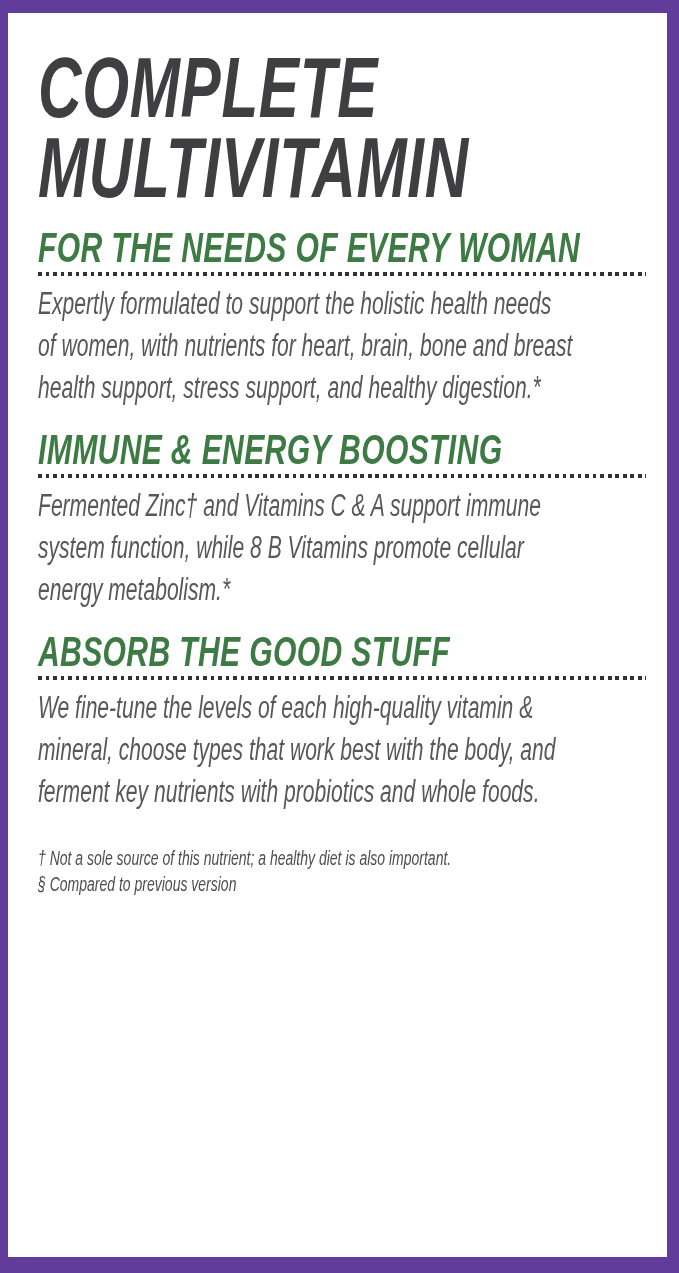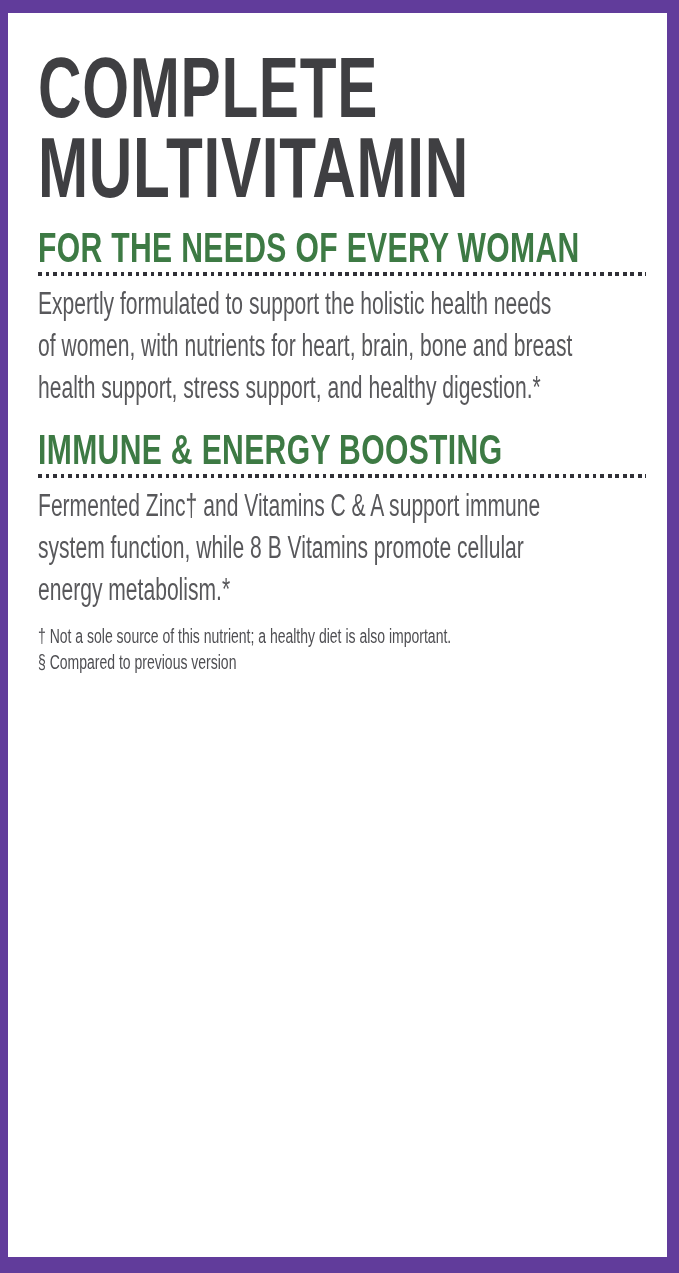--- a/index.html
+++ b/index.html
@@ -8,21 +8,21 @@
     width: 679px;
     height: 1273px;
     box-sizing: border-box;
     background: #ffffff;
     border-style: solid;
     border-color: #613c9b;
     border-width: 13px 12px 16px 8px;
     overflow: hidden;
     font-family: "Liberation Sans", sans-serif;
   }
-  .content { padding-left: 30px; padding-right: 0; }
+  .content { padding-left: 30px; padding-right: 0; font-style: italic; }
 
   .title {
     margin-top: 34px;
     font-size: 86px;
     font-weight: 700;
     line-height: 80px;
     letter-spacing: 1px;
     color: #3f3f42;
     white-space: pre;
     transform: scaleX(0.70);
@@ -56,21 +56,21 @@
     font-size: 31px;
     font-weight: 400;
     line-height: 42px;
     color: #58585b;
     white-space: pre;
     transform: scaleX(0.68);
     transform-origin: top left;
     width: max-content;
   }
 
-  .footnotes { margin-top: 12px; }
+  .footnotes { margin-top: 32px; }
   .footnote {
     font-size: 20px;
     line-height: 26px;
     color: #4e4e52;
     white-space: pre;
     transform: scaleX(0.70);
     transform-origin: top left;
     width: max-content;
   }
 </style>
@@ -94,20 +94,27 @@
     <div class="section">
       <div class="heading">IMMUNE &amp; ENERGY BOOSTING</div>
       <div class="dotted"></div>
       <div class="body-text">Fermented Zinc† and Vitamins C &amp; A support immune
 system function, while 8 B Vitamins promote cellular
 energy metabolism.*</div>
     </div>
 
 
 
+    <div class="section">
+      <div class="heading">ABSORB THE GOOD STUFF</div>
+      <div class="dotted"></div>
+      <div class="body-text">We fine-tune the levels of each high-quality vitamin &amp;
+mineral, choose types that work best with the body, and
+ferment key nutrients with probiotics and whole foods.</div>
+    </div>
 
     <div class="footnotes">
       <div class="footnote">† Not a sole source of this nutrient; a healthy diet is also important.</div>
       <div class="footnote">§ Compared to previous version</div>
     </div>
 
   </div>
 </div>
 
 </body></html>

